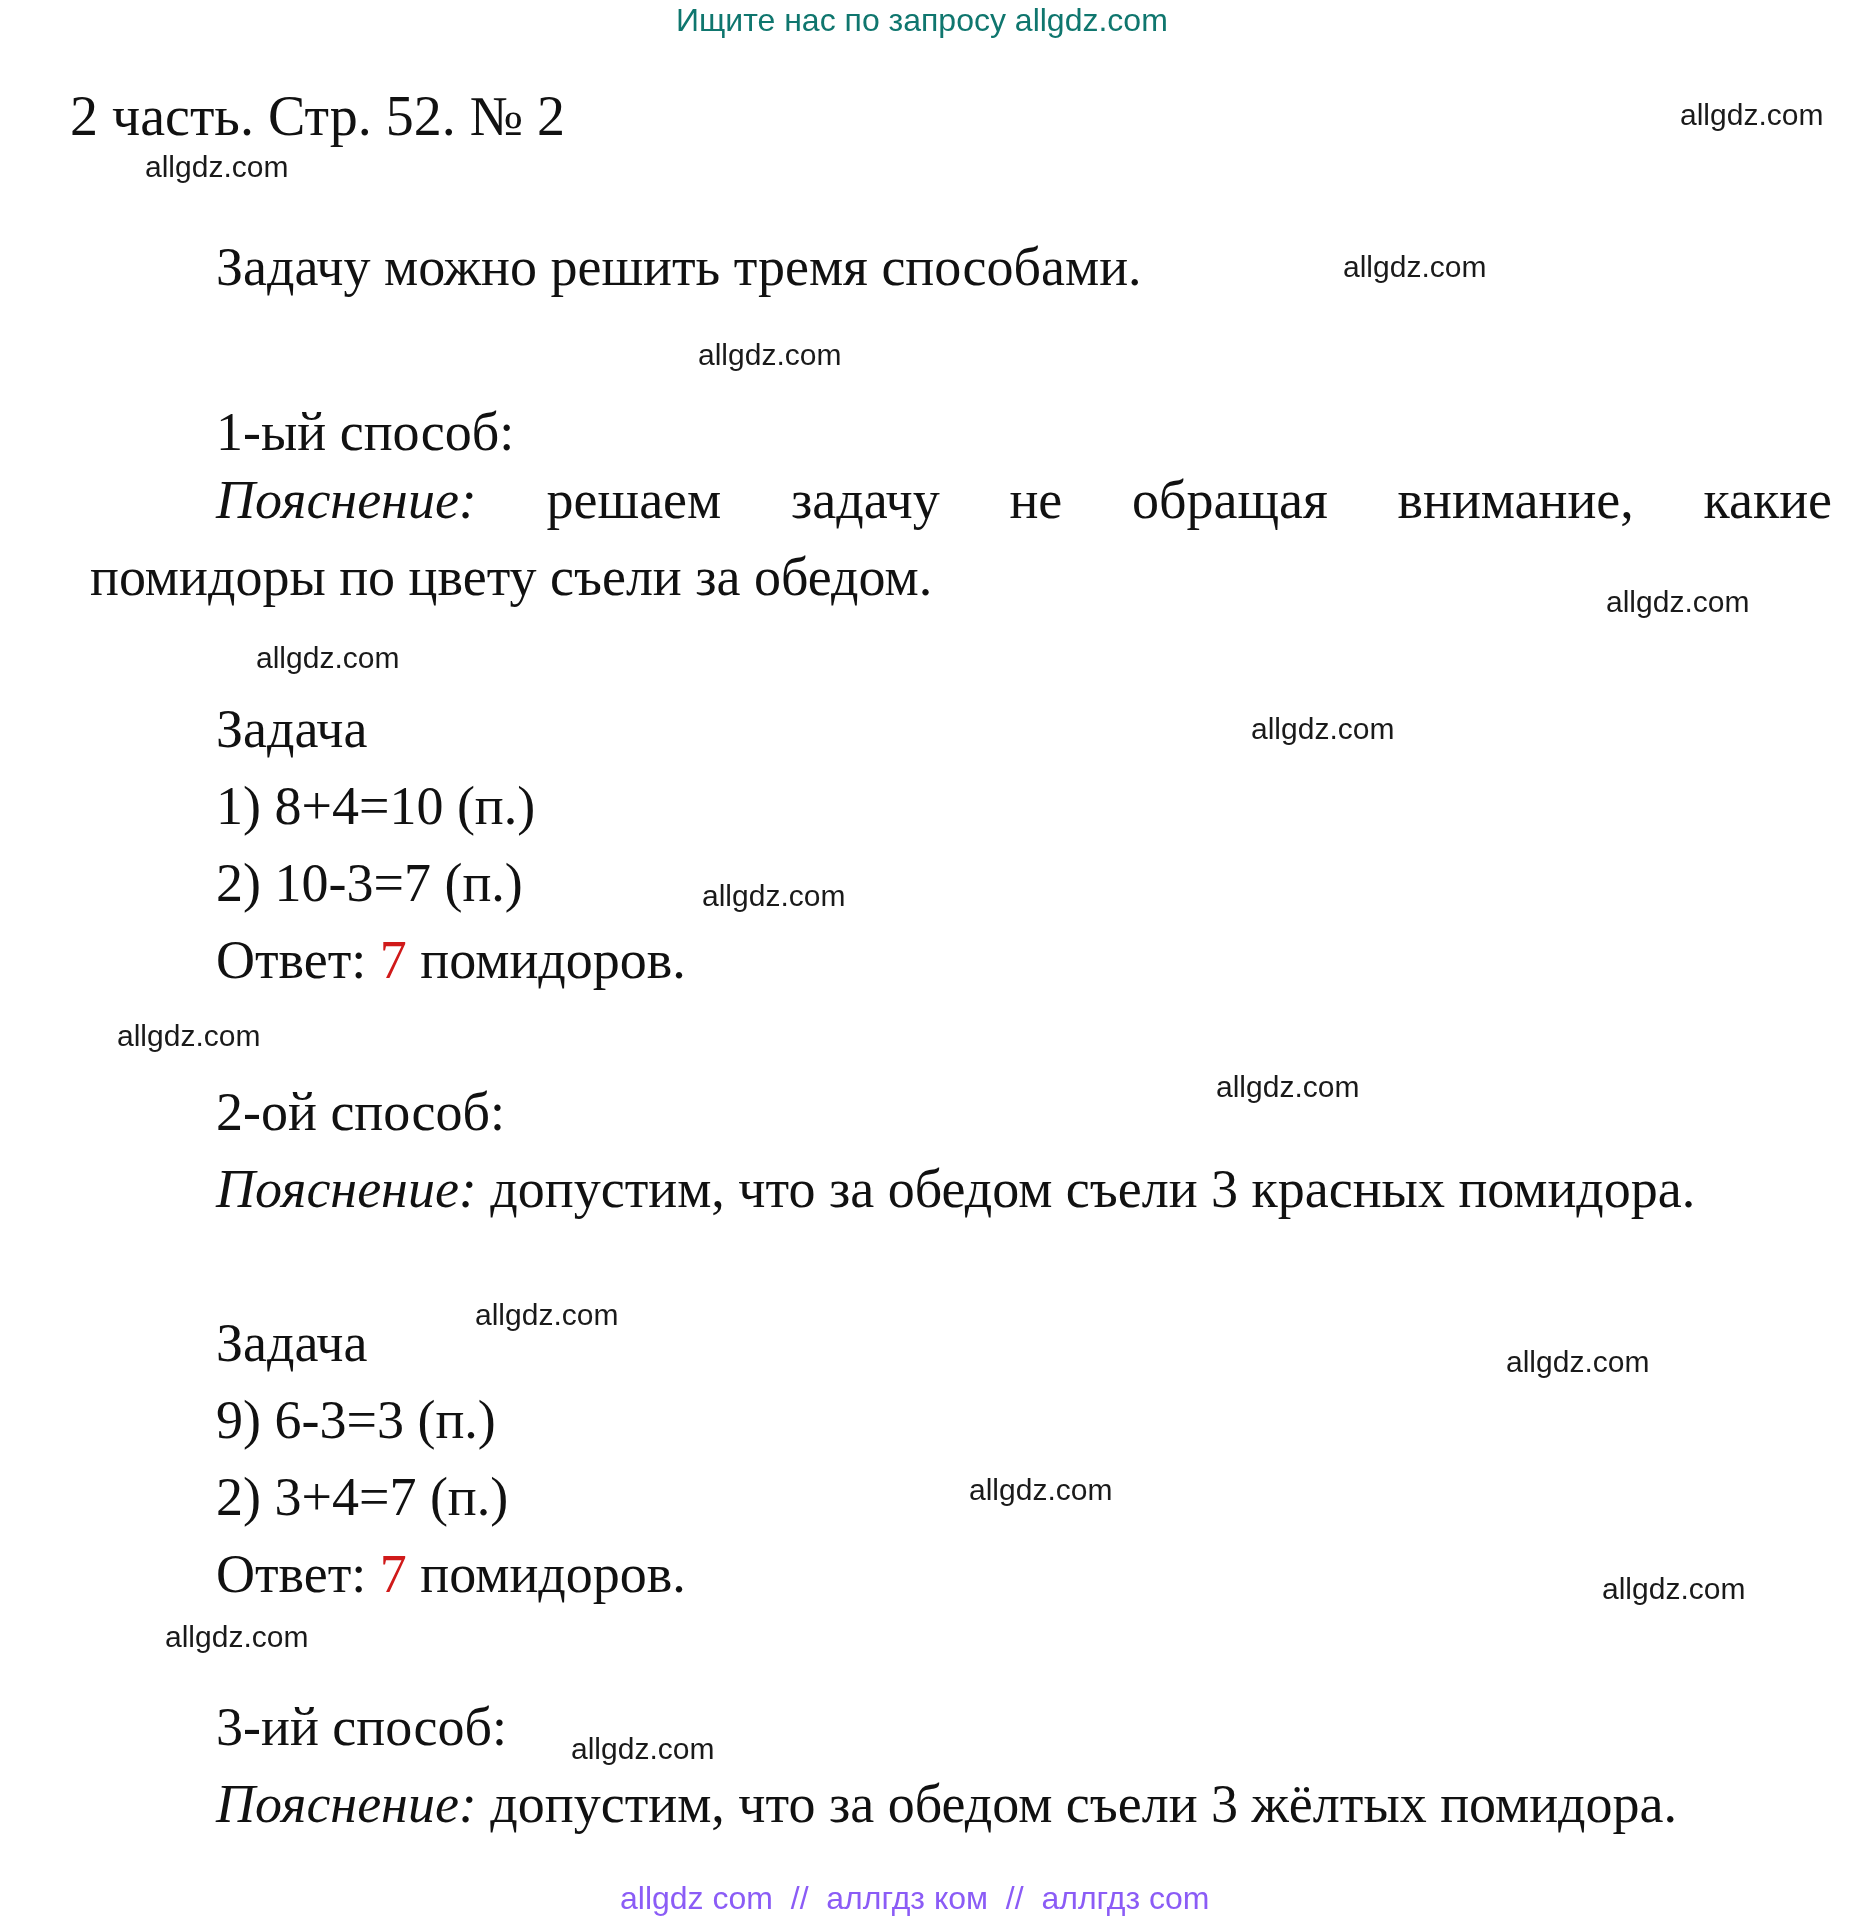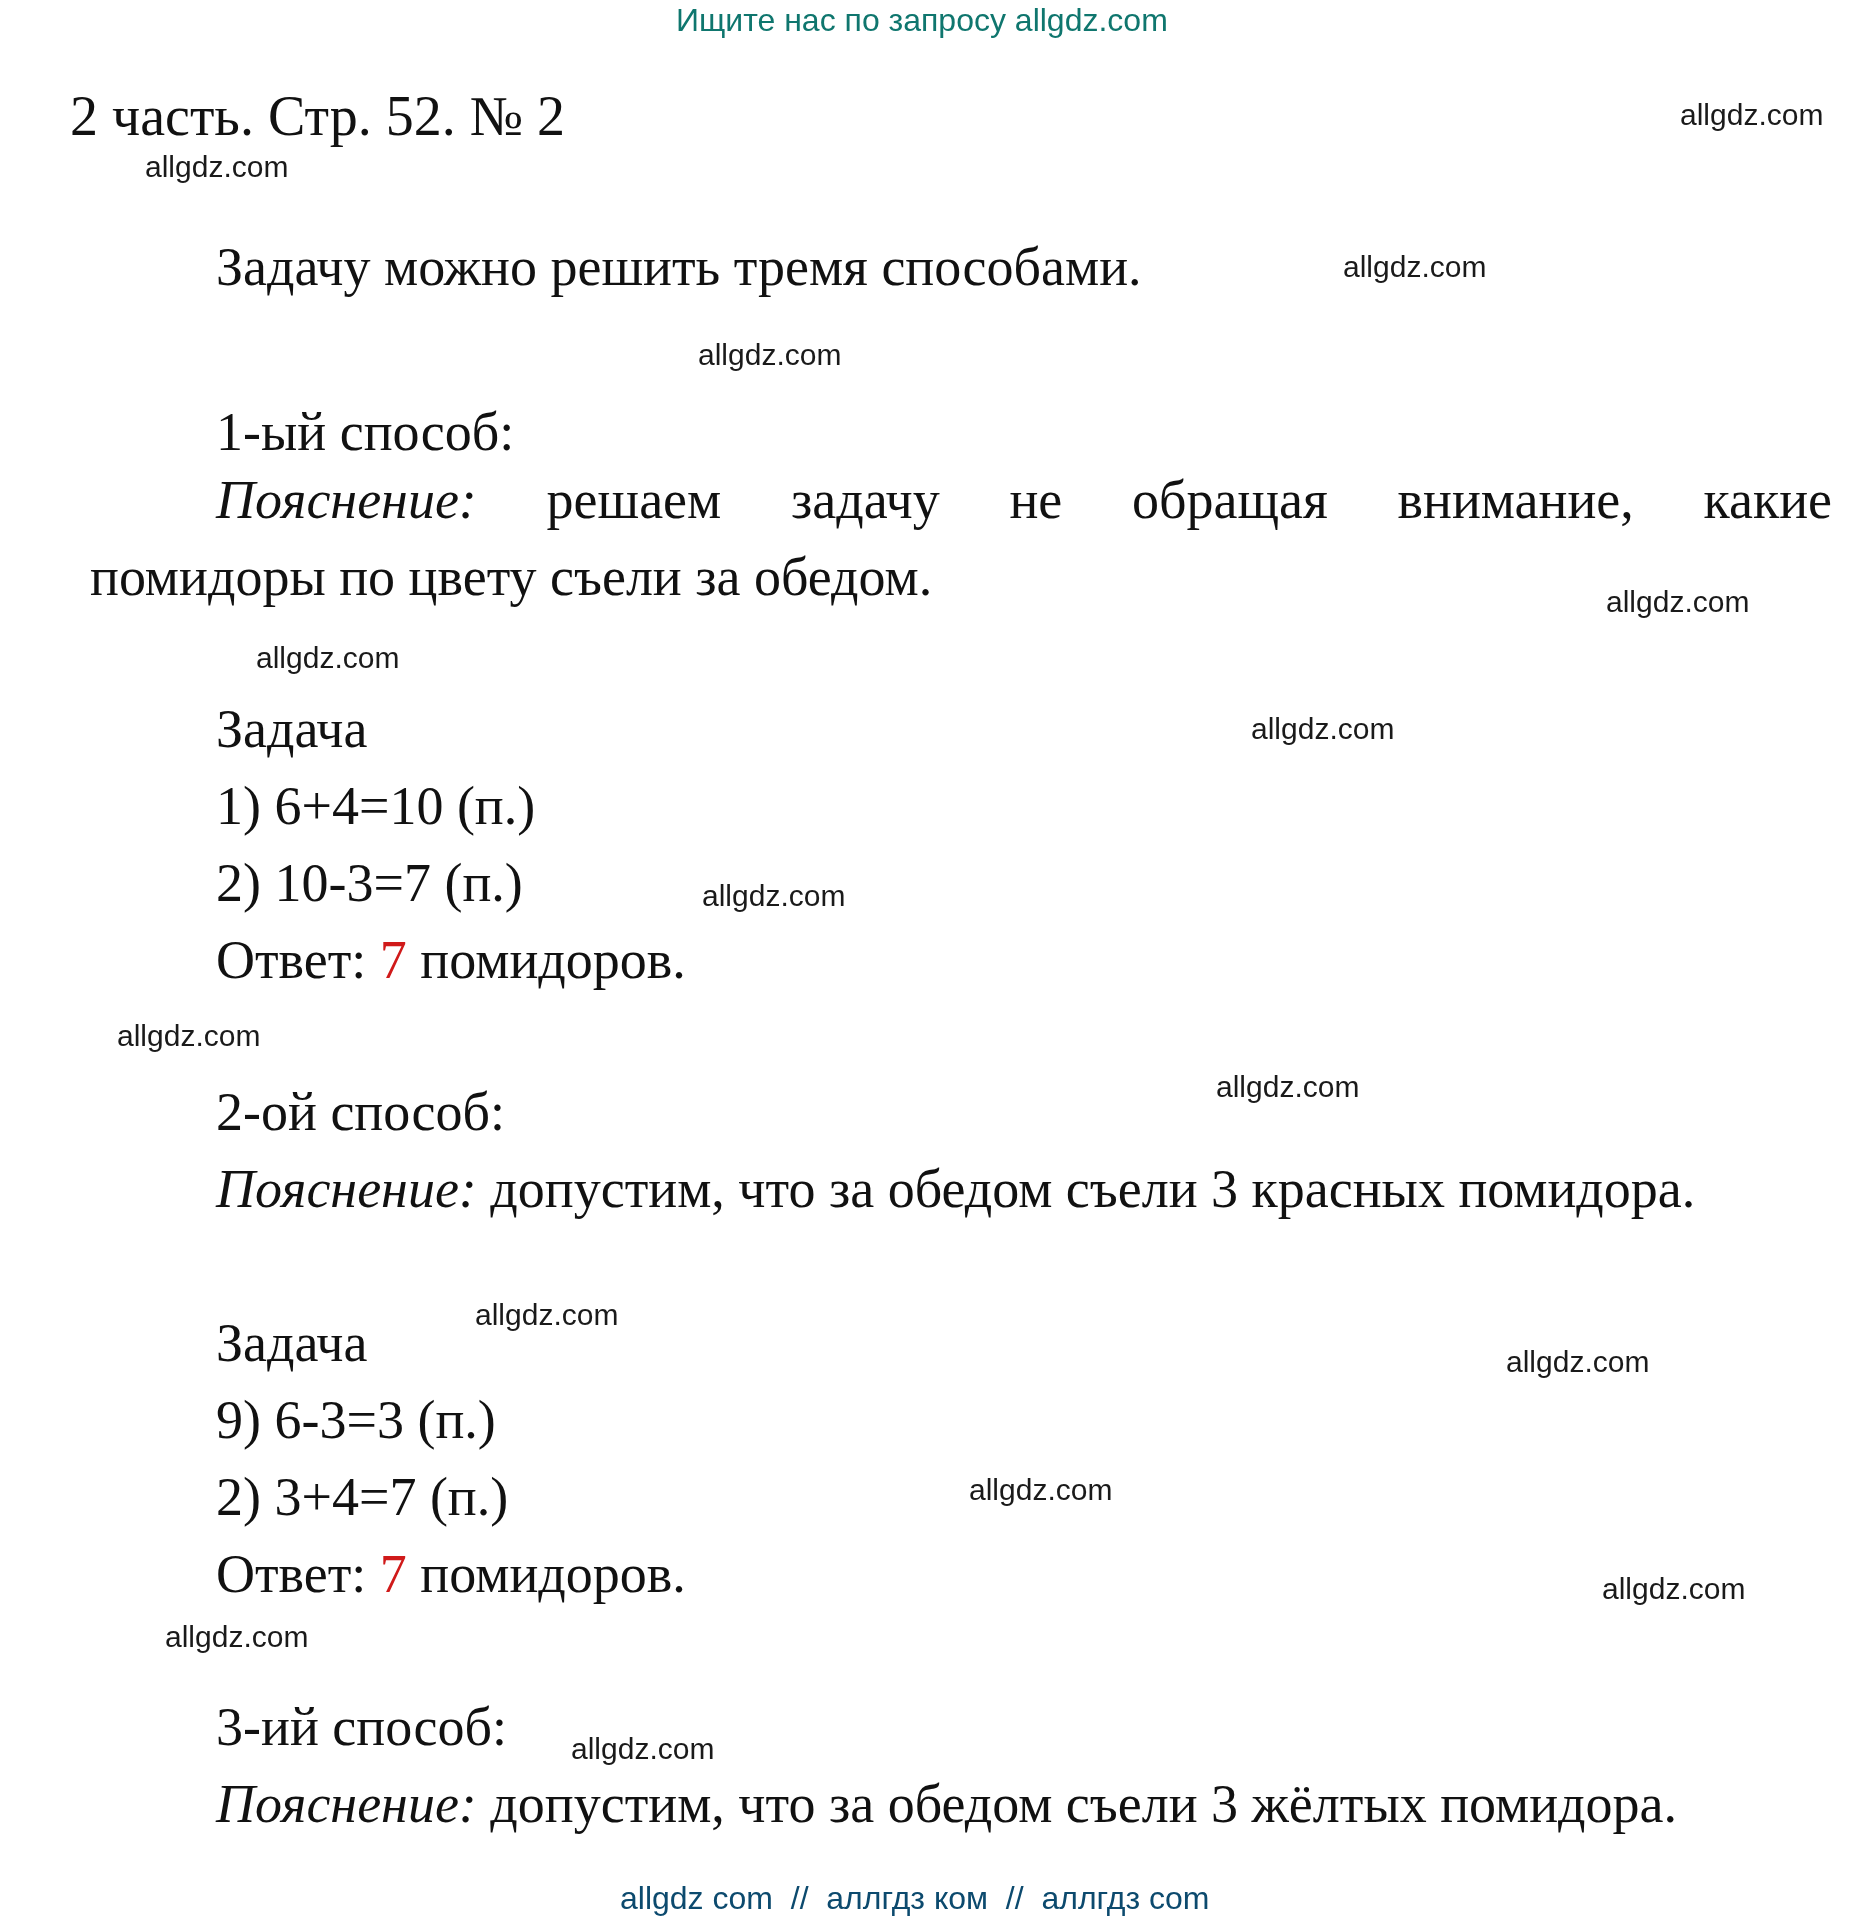--- a/index.html
+++ b/index.html
@@ -1,40 +1,40 @@
 <!DOCTYPE html>
 <html><head>
 <meta charset="utf-8">
 <style>
   html, body { margin:0; padding:0; background:#ffffff; }
   body { width:1873px; height:1928px; position:relative; overflow:hidden; }
   .abs { position:absolute; white-space:nowrap; }
   .serif { font-family:"Liberation Serif", "DejaVu Serif", serif; color:#111; font-size:54px; line-height:1; }
   .wm { font-family:"Liberation Sans", "DejaVu Sans", sans-serif; color:#1a1a1a; font-size:30px; line-height:1; }
   .top-banner { font-family:"Liberation Sans", sans-serif; font-size:32px; color:#0f766e; }
-  .bottom-banner { font-family:"Liberation Sans", sans-serif; font-size:32px; color:#0c4a6e;text-align:right; }
+  .bottom-banner { font-family:"Liberation Sans", sans-serif; font-size:32px; color:#8b5cf6;text-align:right; }
   .it { font-style:italic; }
   .red { color:#d01a1a; }
   .justify { width:1616px; text-align:justify; text-align-last:justify; white-space:normal; }
 </style>
 </head>
 <body>
 
 <div class="abs top-banner" style="left:676px; top:2px;">Ищите нас по запросу allgdz.com</div>
 
 <div class="abs serif" style="left:70px; top:88px; font-size:56px;">2 часть. Стр. 52. № 2</div>
 
 <div class="abs serif" style="left:216px; top:240px;">Задачу можно решить тремя способами.</div>
 
 <div class="abs serif" style="left:216px; top:396px;margin-top:9px;">1-ый способ:</div>
 <div class="abs serif justify" style="left:216px; top:473px;"><span class="it">Пояснение:</span> <span>решаем задачу не обращая внимание, какие</span></div>
 <div class="abs serif" style="left:70px; top:550px;margin-left:20px;">помидоры по цвету съели за обедом.</div>
 
 <div class="abs serif" style="left:216px; top:702px;">Задача</div>
-<div class="abs serif" style="left:216px; top:779px;">1)  6+4=10 (п.)</div>
+<div class="abs serif" style="left:216px; top:779px;">1)  8+4=10 (п.)</div>
 <div class="abs serif" style="left:216px; top:856px;">2)  10-3=7 (п.)</div>
 <div class="abs serif" style="left:216px; top:933px;"><span>Ответ: </span><span class="red">7</span><span> помидоров.</span></div>
 
 <div class="abs serif" style="left:216px; top:1085px;">2-ой способ:</div>
 <div class="abs serif" style="left:216px; top:1162px;"><span class="it">Пояснение:</span><span> допустим, что за обедом съели 3 красных помидора.</span></div>
 
 <div class="abs serif" style="left:216px; top:1316px;">Задача</div>
 <div class="abs serif" style="left:216px; top:1393px;">9)  6-3=3 (п.)</div>
 <div class="abs serif" style="left:216px; top:1470px;">2)  3+4=7 (п.)</div>
 <div class="abs serif" style="left:216px; top:1547px;"><span>Ответ: </span><span class="red">7</span><span> помидоров.</span></div>

